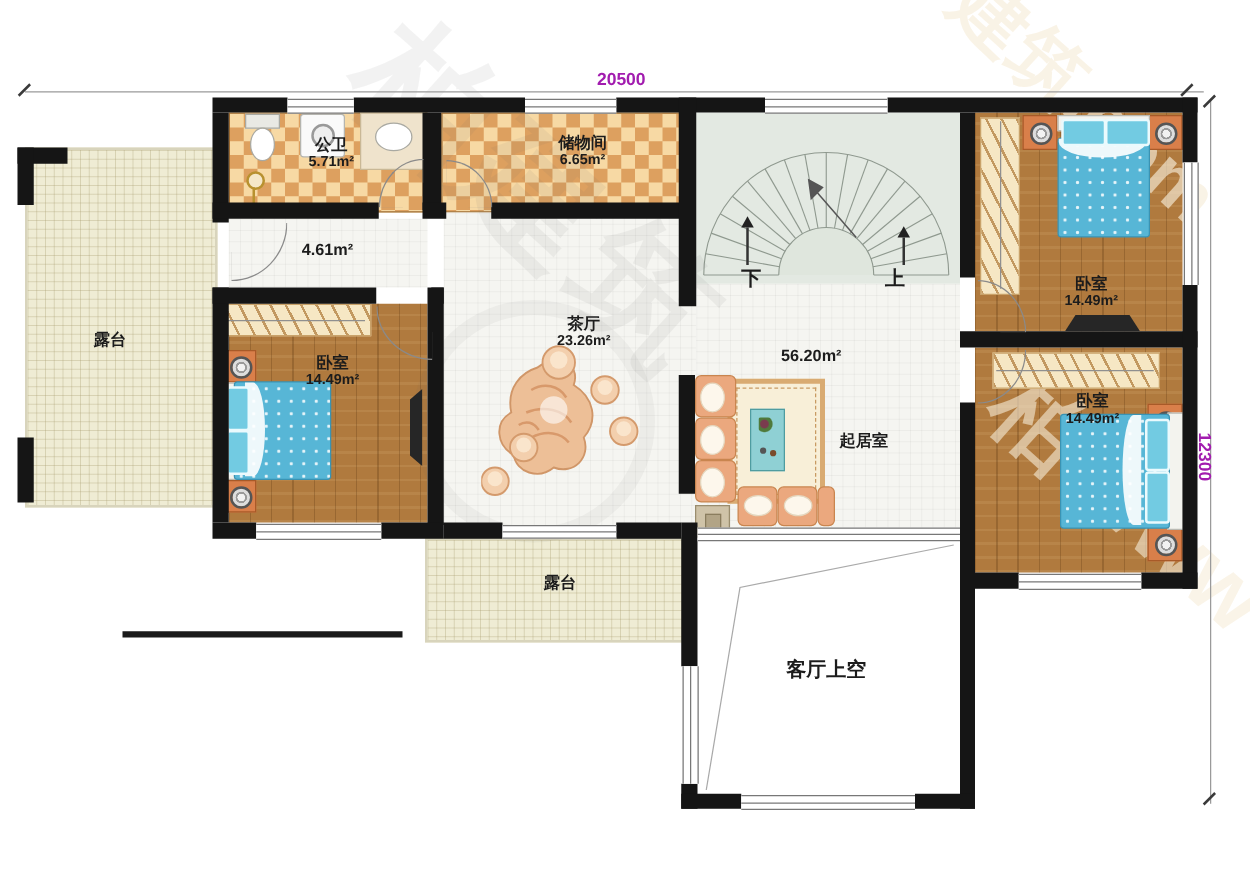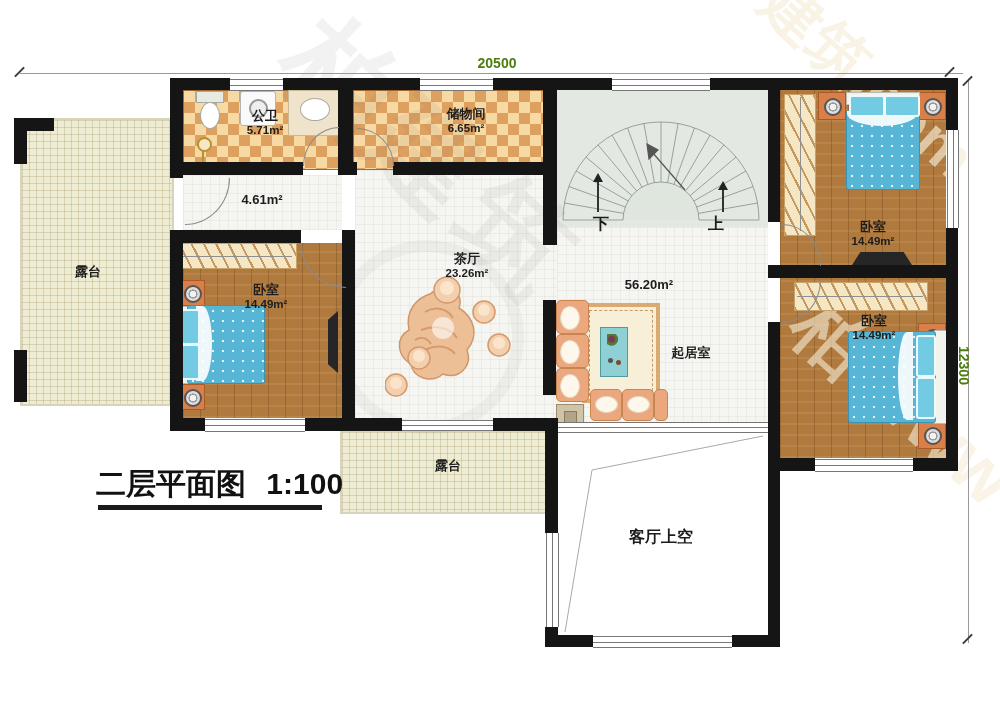--- a/index.html
+++ b/index.html
@@ -46,21 +46,21 @@
   .mattress{position:absolute;background-color:var(--bed-blue);
         background-image:radial-gradient(rgba(255,255,255,.85) 1px,transparent 1.6px);
         background-size:10px 10px;border:1px solid #3a93b3;border-radius:3px;}
   .pillow{position:absolute;background:var(--pillow-cyan);border:2px solid #eafafd;border-radius:3px;}
   .sheet{position:absolute;background:#fff;opacity:.9;}
   .tv{position:absolute;background:#262626;}
   .cush{position:absolute;background:var(--sofa-tan);border:1px solid #c9854f;border-radius:5px;}
   .throw{position:absolute;background:#fdf7ec;border:1px solid #e4d7bf;border-radius:50%;}
   .dimline{position:absolute;background:#9a9a9a;}
   .tick{position:absolute;width:13px;height:2px;background:#3a3a3a;transform:rotate(-45deg);}
-  .dimtext{position:absolute;font-weight:bold;font-size:14px;color:#4d7c0f;text-align:center;}
+  .dimtext{position:absolute;font-weight:bold;font-size:14px;color:#a21caf;text-align:center;}
   .room-label{position:absolute;text-align:center;color:var(--label);line-height:1.2;}
   .rn{font-weight:bold;font-size:13px;display:block;}
   .ra{font-weight:bold;font-size:11.5px;display:block;}
   .wm{position:absolute;pointer-events:none;font-weight:bold;white-space:nowrap;}
   .tri-up{position:absolute;width:0;height:0;border-left:5px solid transparent;
           border-right:5px solid transparent;border-bottom:9px solid #222;}
   .arrow-line{position:absolute;background:#333;}
   .fixture{position:absolute;}
 </style>
 </head>
@@ -327,19 +327,15 @@
     <span class="ra">14.49m²</span>
   </div>
   <div class="room-label" style="left:58px;top:264px;width:60px;">
     <span class="rn">露台</span>
   </div>
   <div class="room-label" style="left:418px;top:458px;width:60px;">
     <span class="rn">露台</span>
   </div>
   <div class="room-label" style="left:611px;top:527px;width:100px;font-size:16px;font-weight:bold;">客厅上空</div>
 
-  <div class="abs" style="left:96px;top:464px;width:280px;font-size:30px;font-weight:bold;color:#111;">
-    <span>二层平面图</span>
-    <span style="margin-left:12px;">1:100</span>
-  </div>
   <div class="abs" style="left:98px;top:505px;width:224px;height:5px;background:#1a1a1a;"></div>
 
 </div>
 
 </body></html>

